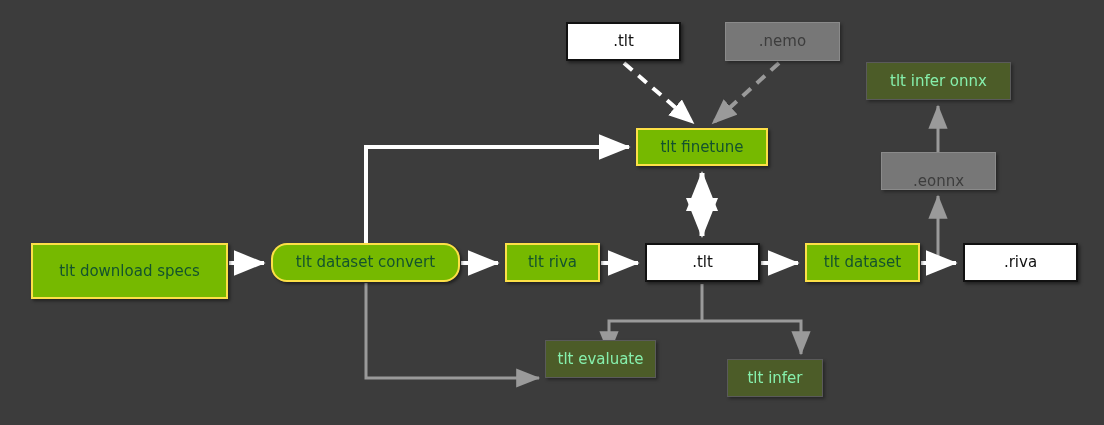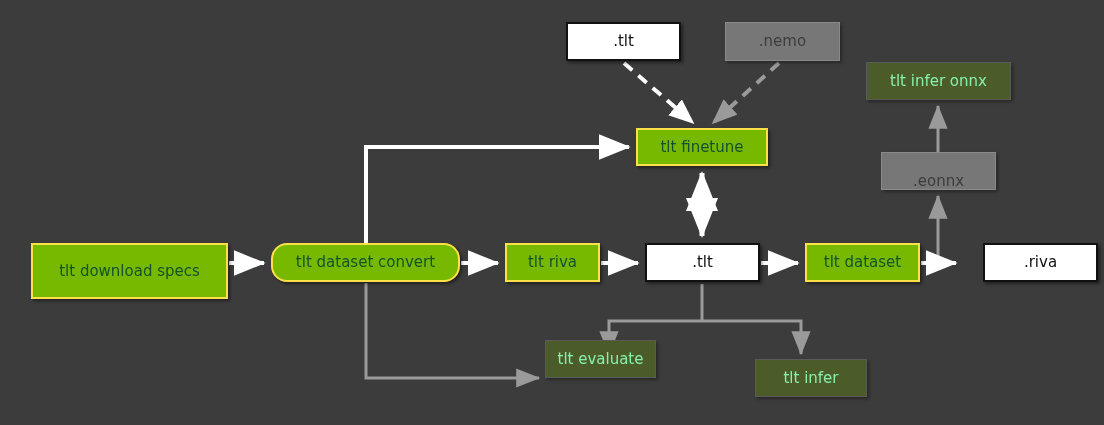--- a/index.html
+++ b/index.html
@@ -118,21 +118,21 @@
   </div>
 
   <div class="node n-white" style="left:645px;top:243px;width:115px;height:39px;">
     <span>.tlt</span>
   </div>
 
   <div class="node n-green" style="left:805px;top:243px;width:115px;height:39px;">
     <span>tlt dataset</span>
   </div>
 
-  <div class="node n-white" style="left:963px;top:243px;width:115px;height:39px;margin-left:20px;">
+  <div class="node n-white" style="left:963px;top:243px;width:115px;height:39px;">
     <span>.riva</span>
   </div>
 
   <div class="node n-green" style="left:636px;top:128px;width:132px;height:38px;">
     <span>tlt finetune</span>
   </div>
 
   <div class="node n-white" style="left:566px;top:22px;width:115px;height:39px;">
     <span>.tlt</span>
   </div>
@@ -146,17 +146,17 @@
   </div>
 
   <div class="node n-gray-dim" style="left:881px;top:152px;width:115px;height:38px;align-items:flex-end;">
     <span>.eonnx</span>
   </div>
 
   <div class="node n-green-dim" style="left:545px;top:340px;width:111px;height:38px;">
     <span>tlt evaluate</span>
   </div>
 
-  <div class="node n-green-dim" style="left:755px;top:359px;width:112px;height:38px;align-items:center;">
+  <div class="node n-green-dim" style="left:727px;top:359px;width:96px;height:38px;align-items:center;">
     <span>tlt infer</span>
   </div>
 
 </div>
 
 </body></html>

